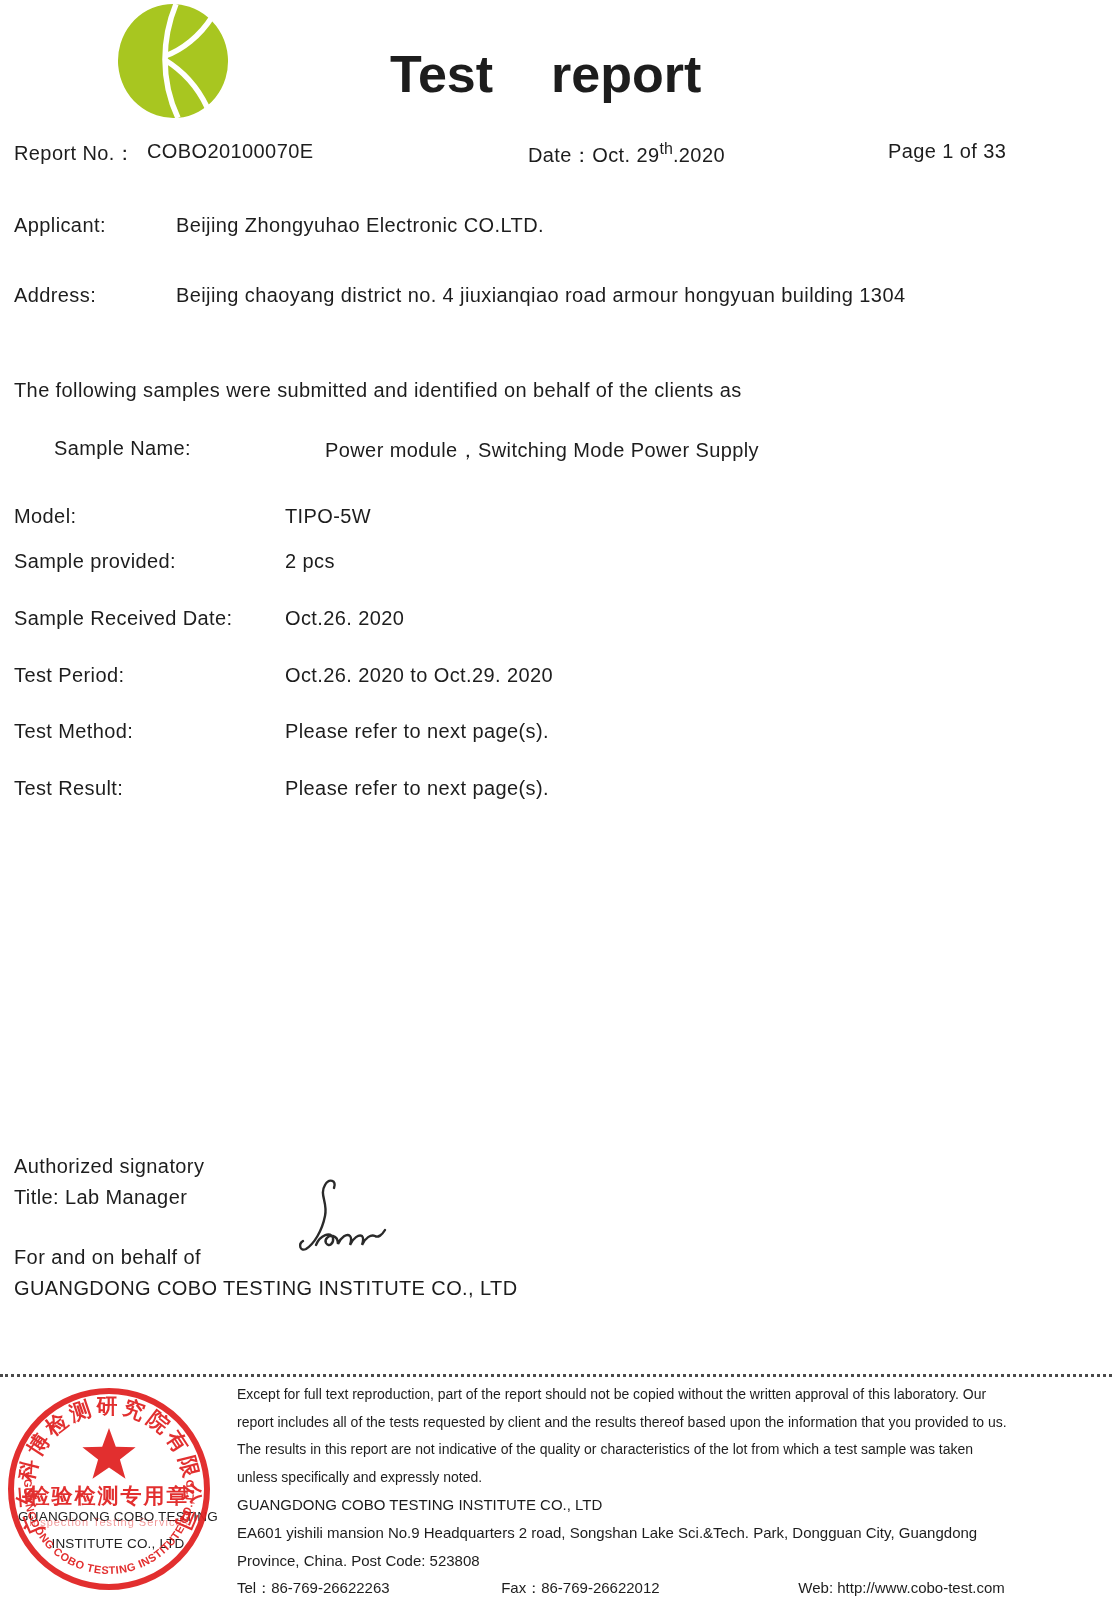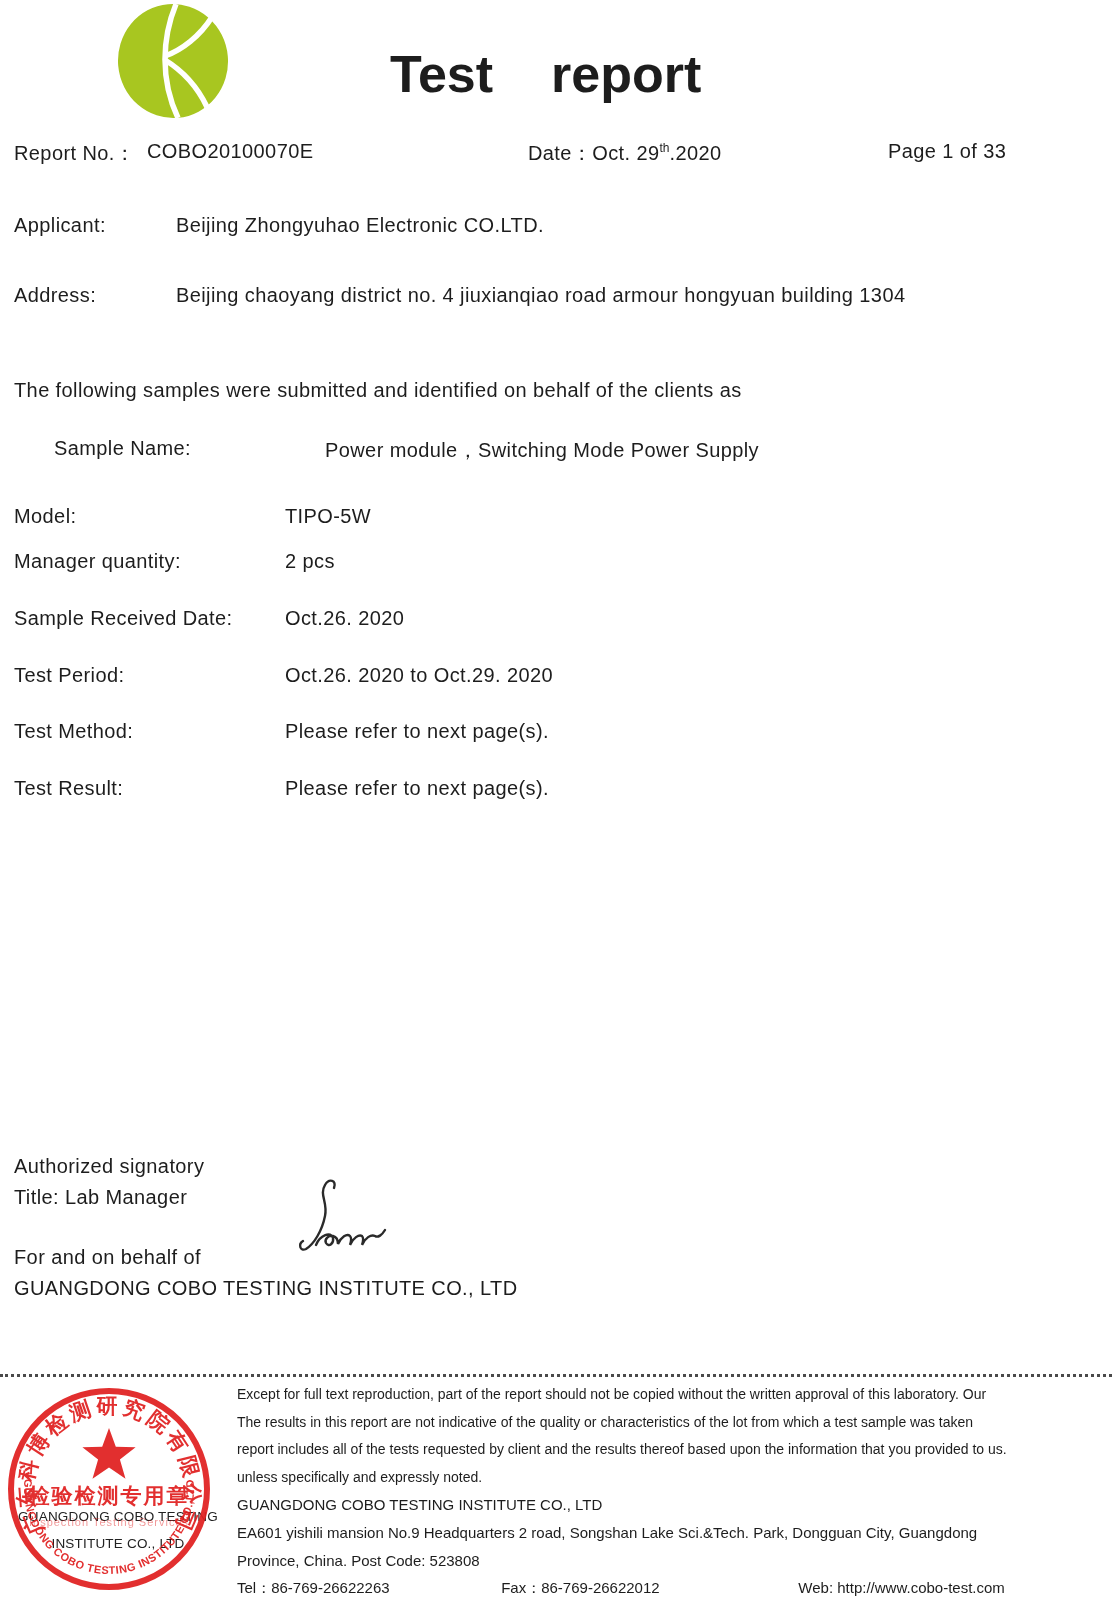--- a/index.html
+++ b/index.html
@@ -10,21 +10,21 @@
     color:#1d1d1d;
   }
   .abs{position:absolute;white-space:nowrap;}
   .body-text{font-size:20px;letter-spacing:.4px;}
   .title{top:44px;left:390px;font-size:52px;font-weight:bold;letter-spacing:0;}
   .title .gap{display:inline-block;width:58px;}
   .lbl{position:absolute;left:14px;top:0;}
   .val-a{position:absolute;left:176px;top:0;}
   .val-s{position:absolute;left:285px;top:0;}
   .row{position:absolute;left:0;top:0;width:908px;height:26px;}
-  sup{font-size:12px;vertical-align:super;letter-spacing:0;}
+  sup{font-size:16px;vertical-align:super;letter-spacing:0;}
   .dotline{top:1374px;left:0;width:1112px;border-top:3px dotted #4a4a4a;height:0;}
   .footer{top:1381px;left:237px;width:868px;font-size:14px;line-height:27.6px;}
   .footer .big{font-size:15px;}
   .contact span{display:inline-block;}
   .t-tel{width:260px;}
   .t-fax{width:293px;}
   .company-block{
     top:1503px;left:10px;width:216px;text-align:center;
     font-size:13.5px;line-height:27px;color:#222;letter-spacing:.2px;
   }
@@ -66,21 +66,21 @@
 
   <div class="row body-text" style="top:437px;margin-left:40px;">
     <span class="lbl">Sample Name:</span>
     <span class="val-s">Power module，Switching Mode Power Supply</span>
   </div>
   <div class="row body-text" style="top:494px;margin-top:11px;">
     <span class="lbl">Model:</span>
     <span class="val-s">TIPO-5W</span>
   </div>
   <div class="row body-text" style="top:550px;">
-    <span class="lbl">Manager quantity:</span>
+    <span class="lbl">Sample provided:</span>
     <span class="val-s">2 pcs</span>
   </div>
   <div class="row body-text" style="top:607px;">
     <span class="lbl">Sample Received Date:</span>
     <span class="val-s">Oct.26. 2020</span>
   </div>
   <div class="row body-text" style="top:664px;">
     <span class="lbl">Test Period:</span>
     <span class="val-s">Oct.26. 2020 to Oct.29. 2020</span>
   </div>
@@ -121,22 +121,22 @@
     <circle cx="103" cy="103" r="98" fill="none" stroke="#e01e1e" stroke-width="6"></circle>
     <text font-size="21" font-weight="bold" fill="#e01e1e" letter-spacing="4" text-anchor="middle"><textPath href="#arcTop" startOffset="50%">广东科博检测研究院有限公司</textPath></text>
     <polygon fill="#e01e1e" points="103,42 109.8,60.7 129.6,61.3 113.9,73.6 119.5,92.7 103,81.5 86.5,92.7 92.1,73.6 76.4,61.3 96.2,60.7"></polygon>
     <text x="103" y="117" font-size="21" font-weight="bold" fill="#e01e1e" letter-spacing="2" text-anchor="middle">检验检测专用章</text>
     <text x="103" y="140" font-size="11" fill="#e01e1e" opacity="0.5" letter-spacing="1" text-anchor="middle">Inspection Testing Services</text>
     <text font-size="11" font-weight="bold" fill="#e01e1e" letter-spacing="0.5" text-anchor="middle"><textPath href="#arcBot" startOffset="50%">GUANGDONG COBO TESTING INSTITUTE CO.,LTD</textPath></text>
   </svg>
 
   <div class="abs footer">
     <div>Except for full text reproduction, part of the report should not be copied without the written approval of this laboratory. Our</div>
+    <div>report includes all of the tests requested by client and the results thereof based upon the information that you provided to us.</div>
     <div>The results in this report are not indicative of the quality or characteristics of the lot from which a test sample was taken</div>
-    <div>report includes all of the tests requested by client and the results thereof based upon the information that you provided to us.</div>
     <div>unless specifically and expressly noted.</div>
     <div class="big">GUANGDONG COBO TESTING INSTITUTE CO., LTD</div>
     <div class="big">EA601 yishili mansion No.9 Headquarters 2 road, Songshan Lake Sci.&amp;Tech. Park, Dongguan City, Guangdong</div>
     <div class="big">Province, China. Post Code: 523808</div>
     <div class="big contact">
       <span class="t-tel"><span>Tel：</span><span>86-769-26622263</span></span>
       <span class="t-fax"><span>Fax：</span><span>86-769-26622012</span></span>
       <span class="t-web"><span>Web:</span> <span>http://www.cobo-test.com</span></span>
     </div>
   </div>

